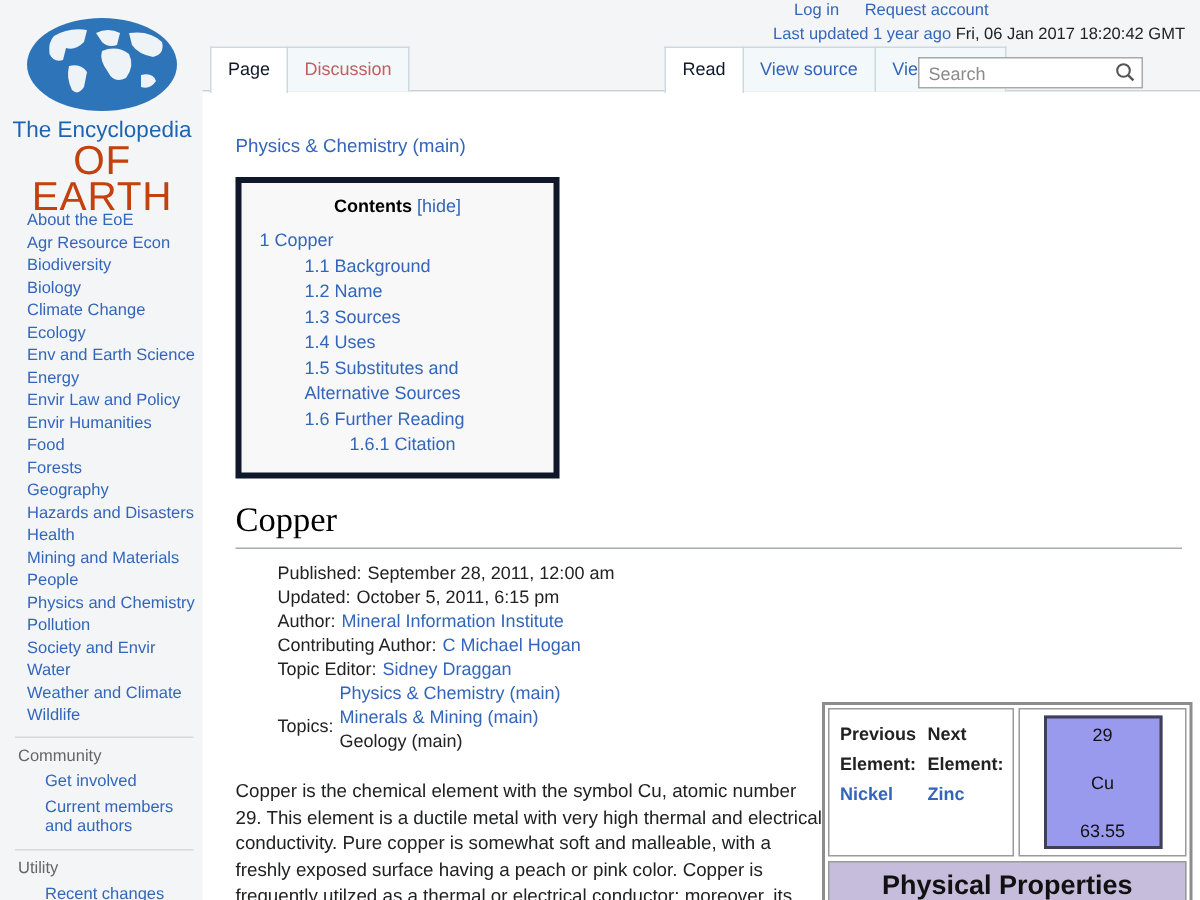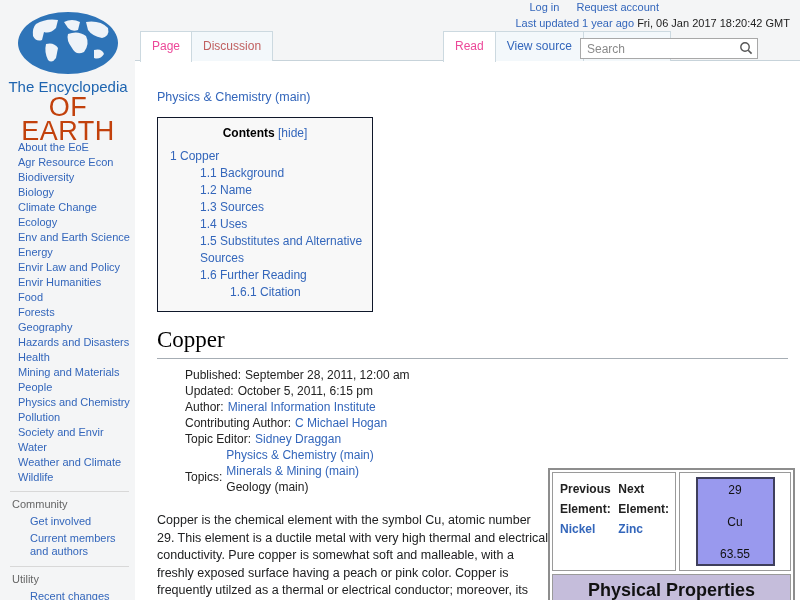--- a/index.html
+++ b/index.html
@@ -23,45 +23,45 @@
   
   .content-bg { position:absolute; left:135px; top:60px; width:665px; height:540px;
                 background:#fff; border-top:1px solid #c7d3da; }
 
   
   .tabs { position:absolute; top:31px; height:30px; display:flex; z-index:3; }
   .tabs-left { left:140px; }
   .tabs-right { left:443px; }
   .tab { font-size:12px; line-height:28px; padding:0 11px; border:1px solid #ccd9e0; border-bottom:none;
          background:#f3f8fb; height:30px; }
-  .tab.active { background:#fff; color:#ec4899; height:31px; }
+  .tab.active { background:#fff; color:#0f172a; height:31px; }
   .tab + .tab { border-left:none; }
 
   
-  .searchwrap { position:absolute; left:580px; top:38px; width:178px; height:21px; z-index:3;text-decoration:underline; }
+  .searchwrap { position:absolute; left:612px; top:38px; width:150px; height:21px; z-index:3;text-decoration:underline; }
   .searchwrap input { width:100%; height:100%; border:1px solid #a8a8a8; background:#fff;
                       font-size:12px; padding:0 24px 0 6px; color:#222; font-family:"Liberation Sans",sans-serif; }
   .searchwrap input::placeholder { color:#8a8a8a; }
   .search-icon { position:absolute; right:5px; top:3px; }
 
   
   .sidebar { position:absolute; left:0; top:141px; width:135px; font-size:11px; }
   .sidebar ul { list-style:none; }
   .cats { padding-left:18px; }
   .cats li { margin-bottom:3px; line-height:12px; }
   .portal { margin:8px 6px 0 10px; border-top:1px solid #d8d8d8; padding-top:6px; }
   .portal-title { color:#666; font-size:11px; margin-bottom:5px; padding-left:2px; }
   .portal ul { padding-left:20px; }
   .portal li { margin-bottom:4px; line-height:13px; }
 
   
   .content-inner { position:absolute; left:157px; top:60px; width:643px; }
   .cat-link { display:inline-block; margin-top:30px; font-size:12.5px; }
 
-  .toc { margin-top:12px; width:216px; border:1px solid #0f172a; background:#f8f8f8; padding:8px 8px 10px; font-size:12px; }
+  .toc { margin-top:12px; width:216px; border:4px solid #0f172a; background:#f8f8f8; padding:8px 8px 10px; font-size:12px; }
   .toc-title { text-align:center; margin-bottom:8px; }
   .toc-title b { color:#000; }
   .toc-item { line-height:17px; }
   .lvl1 { margin-left:4px; }
   .lvl2 { margin-left:34px; }
   .lvl3 { margin-left:64px; }
 
   h1.article-title { font-family:"Liberation Serif",serif; font-weight:normal; font-size:23px; color:#000;
                      margin:15px 12px 0 0; padding-bottom:5px; border-bottom:1px solid #a6adb4; }
 

